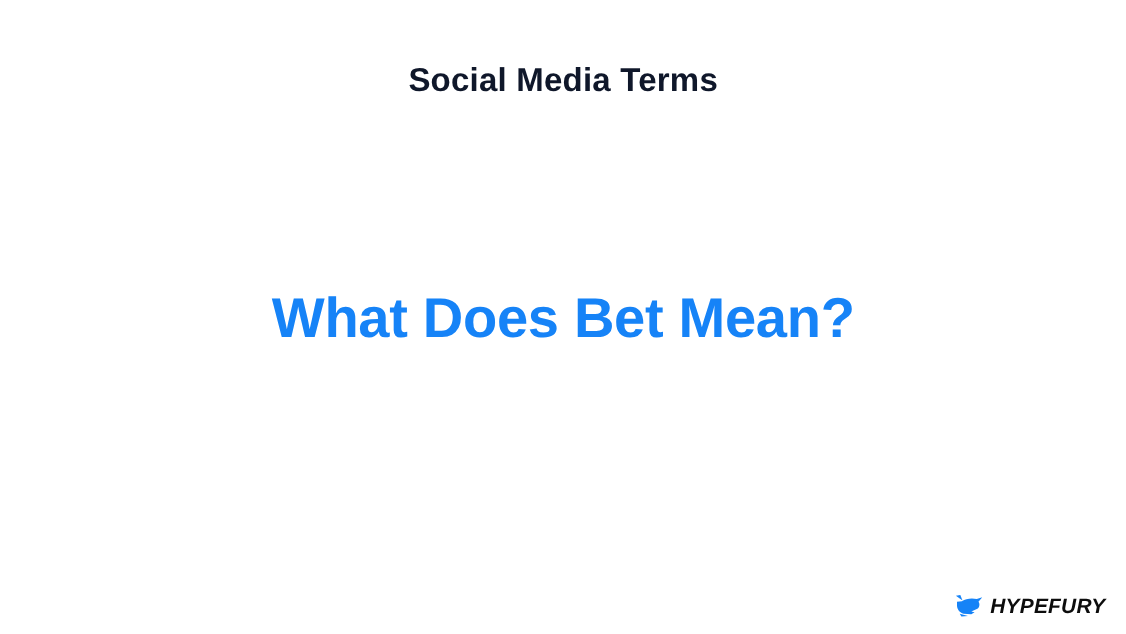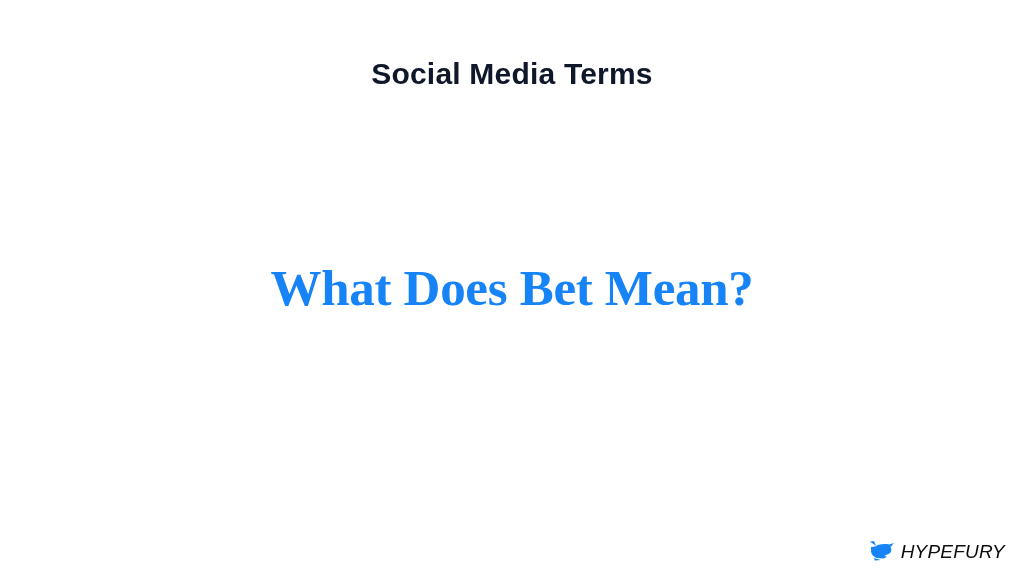--- a/index.html
+++ b/index.html
@@ -32,21 +32,21 @@
     color: #0f172a;
     line-height: 1.2;
     white-space: nowrap;
   }
   .slide-heading {
     position: absolute;
     top: 258px;
     left: 0;
     width: 1024px;
     text-align: center;
-    font-family: Liberation Serif, serif;
+    font-family: Liberation Sans, sans-serif;
     font-size: 51px;
     font-weight: 700;
     letter-spacing: -0.3px;
     color: #1683F7;
     line-height: 1.2;
     white-space: nowrap;
   }
   .brand-logo {
     position: absolute;
     right: 19px;
@@ -57,21 +57,21 @@
   }
   .brand-mark {
     width: 25px;
     height: 22px;
     display: block;
     flex: none;
   }
   .brand-wordmark {
     font-family: "Liberation Sans", sans-serif;
     font-size: 19px;
-    font-weight: 400;
+    font-weight: 700;
     font-style: italic;
     letter-spacing: 0.2px;
     color: #0d0d0d;
     line-height: 1;
     white-space: nowrap;
   }
 </style>
 </head>
 <body>
 

